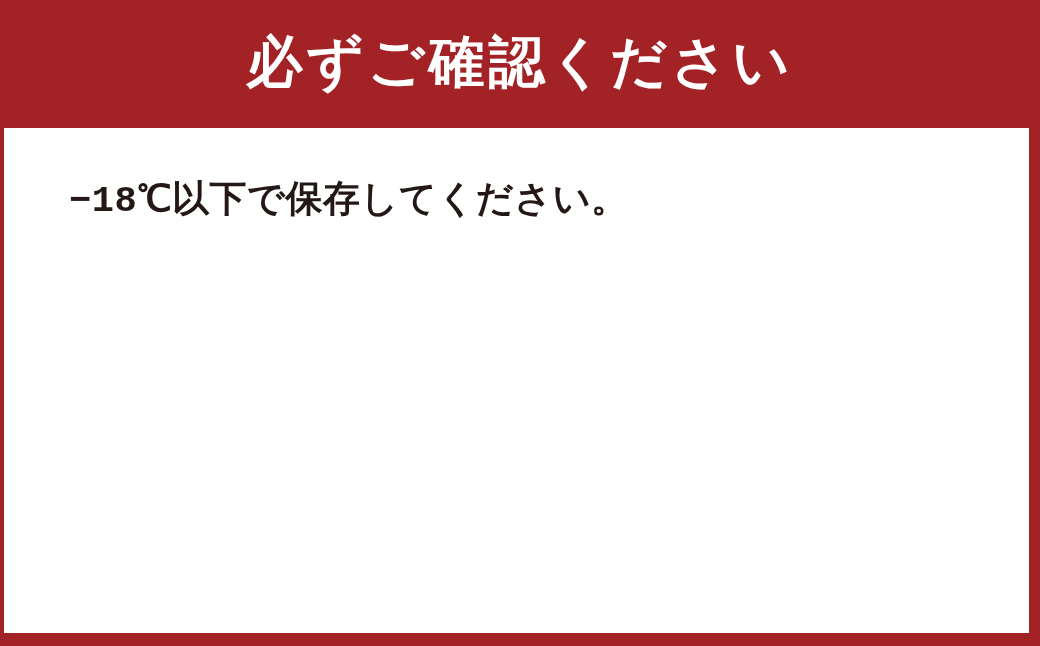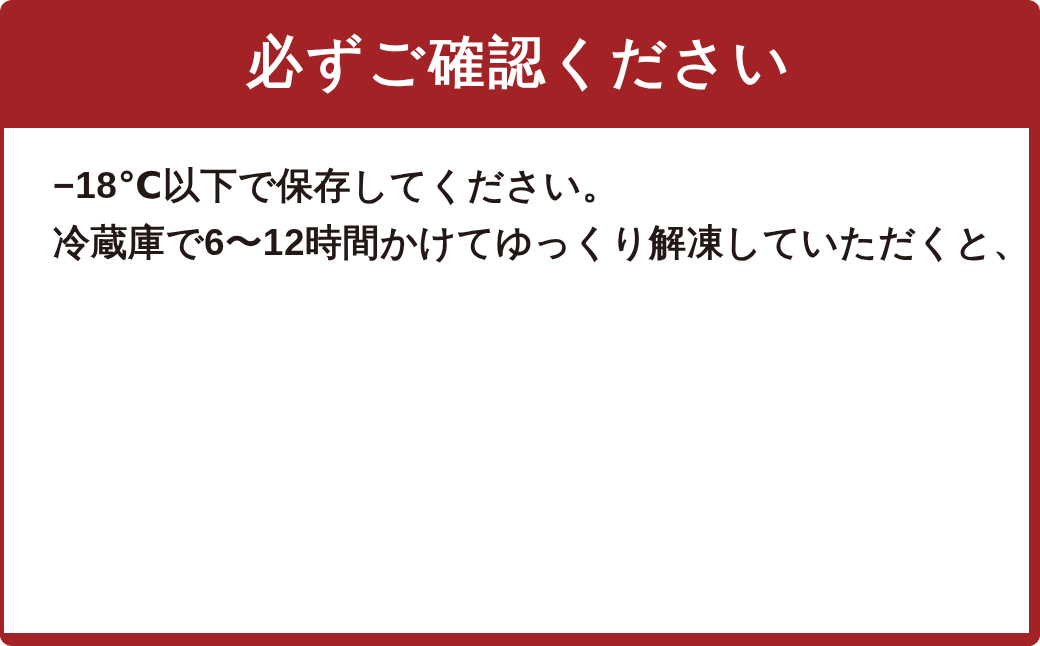--- a/index.html
+++ b/index.html
@@ -12,21 +12,20 @@
     font-family: "Liberation Sans", "DejaVu Sans", sans-serif;
   }
 
   .page {
     position: relative;
     width: 1040px;
     height: 646px;
     background: #fef9c3;
     overflow: hidden;
     box-sizing: border-box;
-    border-radius: 12px;
   }
 
   
   .header-band {
     position: absolute;
     left: 0;
     top: 0;
     width: 1040px;
     height: 128px;
     background: #a22226;
@@ -97,37 +96,37 @@
     list-style: none;
   }
 
   .instruction-line {
     color: #231815;
     font-size: 37px;
     font-weight: 700;
     line-height: 57px;
     letter-spacing: 0.015em;
     white-space: nowrap;
-    margin: 0;
+    margin: 16px;
     padding: 0;
+    font-family: Liberation Mono, monospace;
   }
 </style>
 </head>
 <body>
 
 <div class="page">
 
   <div class="header-band">
     <h1 class="header-title">必ずご確認ください</h1>
   </div>
 
   <div class="border-left"></div>
   <div class="border-right"></div>
   <div class="border-bottom"></div>
 
   <div class="body-area"></div>
 
   <div class="instructions">
     <p class="instruction-line">−18℃以下で保存してください。</p>
-    <p class="instruction-line">冷蔵庫で6〜12時間かけてゆっくり解凍していただくと、</p>
   </div>
 
 </div>
 
 </body></html>

